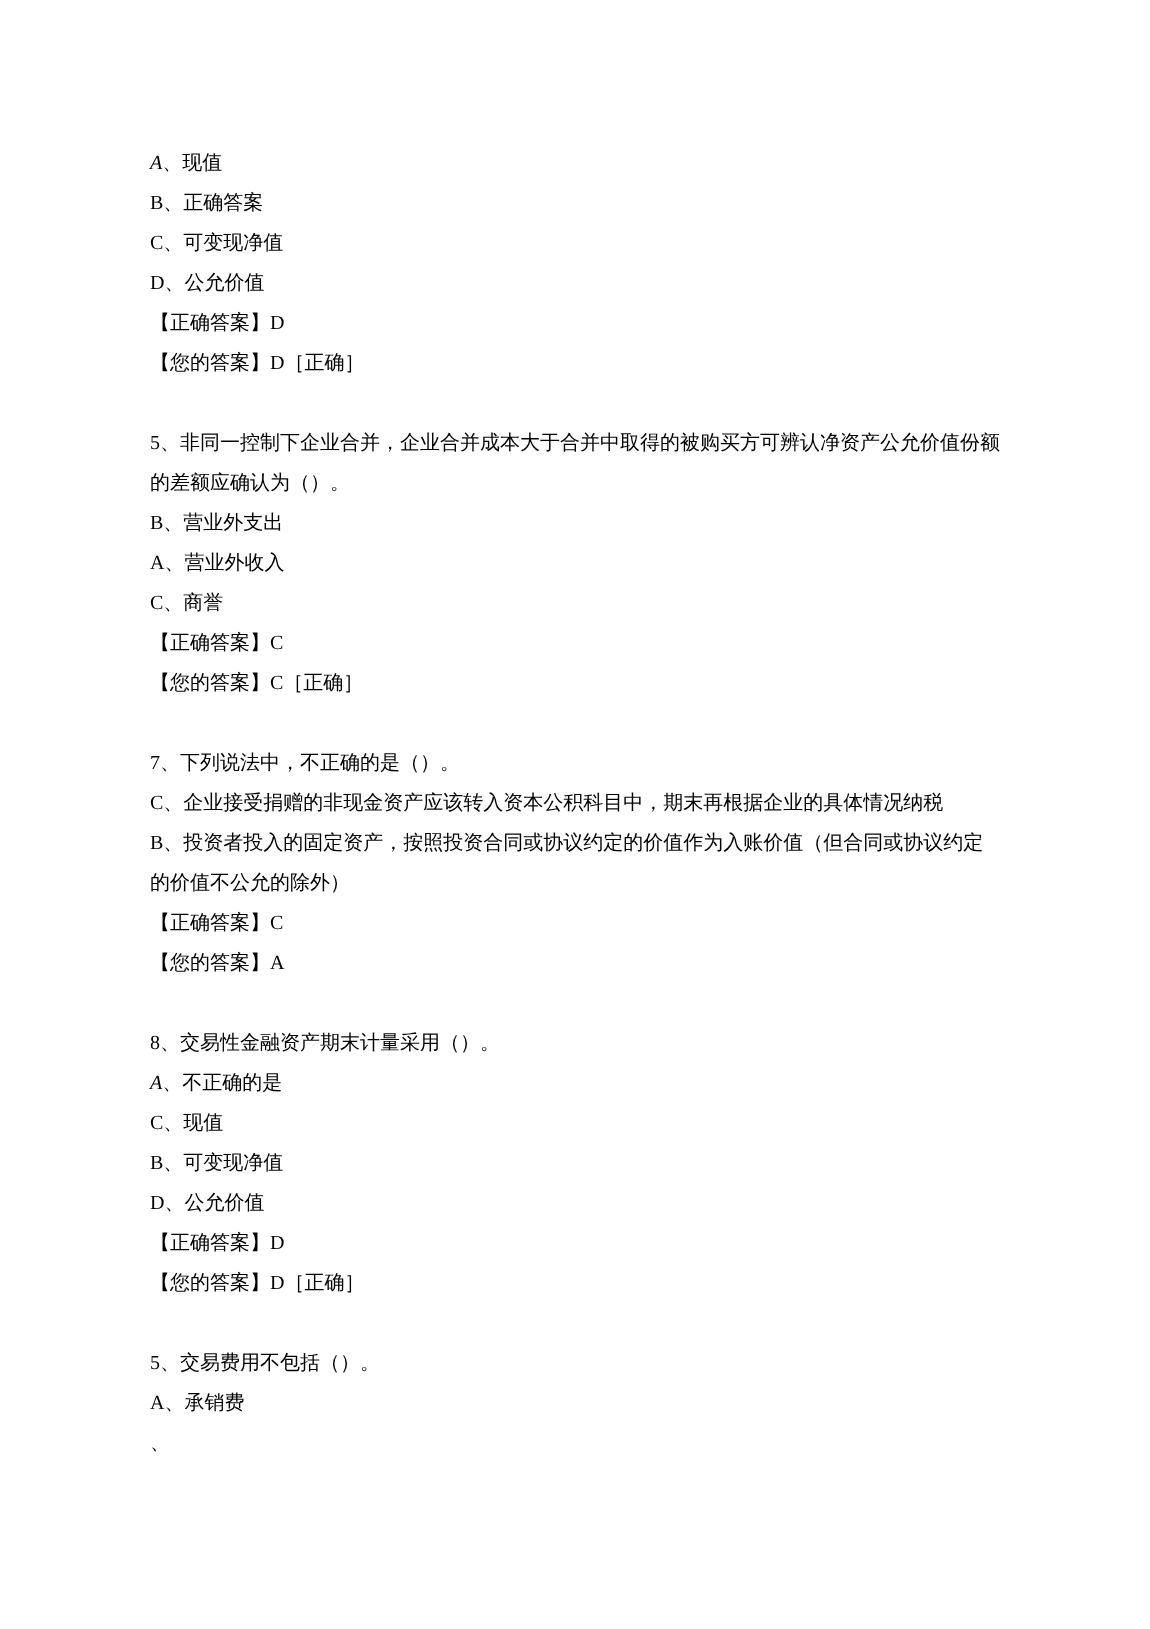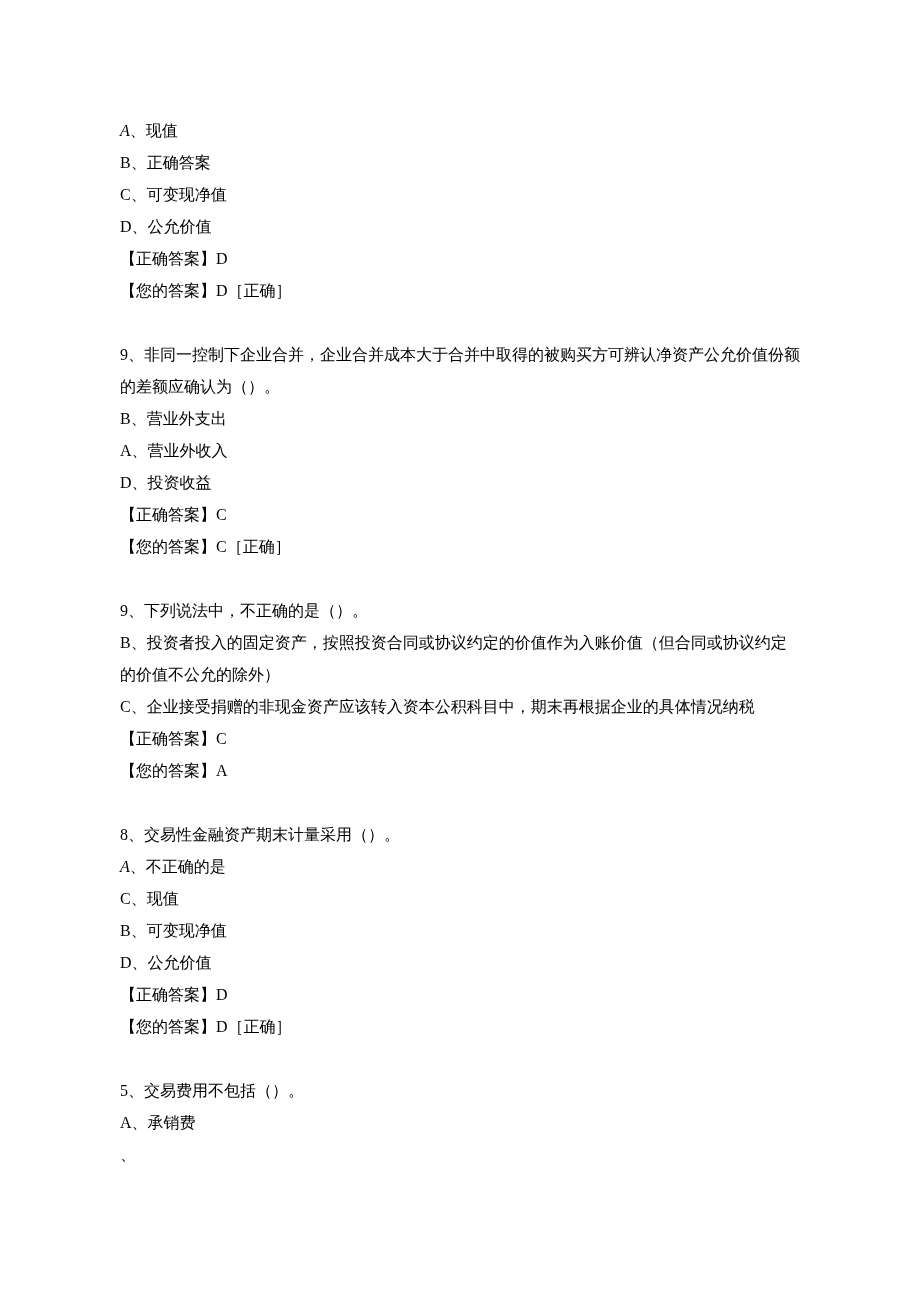--- a/index.html
+++ b/index.html
@@ -34,33 +34,33 @@
   <span class="line"><span class="italic-letter">A</span>、<span>现值</span></span>
   <span class="line"><span>B</span>、<span>正确答案</span></span>
   <span class="line"><span>C</span>、<span>可变现净值</span></span>
   <span class="line"><span>D</span>、<span>公允价值</span></span>
   <span class="line"><span>【正确答案】</span><span>D</span></span>
   <span class="line"><span>【您的答案】</span><span>D［正确］</span></span>
 
   <br>
 
   
-  <span class="line">9、非同一控制下企业合并，企业合并成本大于合并中取得的被购买方可辨认净资产公允价值份额的差额应确认为（）。</span>
+  <span class="line">5、非同一控制下企业合并，企业合并成本大于合并中取得的被购买方可辨认净资产公允价值份额的差额应确认为（）。</span>
   <span class="line"><span>B</span>、<span>营业外支出</span></span>
   <span class="line"><span>A</span>、<span>营业外收入</span></span>
-  <span class="line"><span>D</span>、<span>投资收益</span></span>
+  <span class="line"><span>C</span>、<span>商誉</span></span>
   <span class="line"><span>【正确答案】</span><span>C</span></span>
   <span class="line"><span>【您的答案】</span><span>C［正确］</span></span>
 
   <br>
 
   
-  <span class="line">9、下列说法中，不正确的是（）。</span>
+  <span class="line">7、下列说法中，不正确的是（）。</span>
+  <span class="line"><span>C</span>、<span>企业接受捐赠的非现金资产应该转入资本公积科目中，期末再根据企业的具体情况纳税</span></span>
   <span class="line"><span>B</span>、<span>投资者投入的固定资产，按照投资合同或协议约定的价值作为入账价值（但合同或协议约定的价值不公允的除外）</span></span>
-  <span class="line"><span>C</span>、<span>企业接受捐赠的非现金资产应该转入资本公积科目中，期末再根据企业的具体情况纳税</span></span>
   <span class="line"><span>【正确答案】</span><span>C</span></span>
   <span class="line"><span>【您的答案】</span><span>A</span></span>
 
   <br>
 
   
   <span class="line">8、交易性金融资产期末计量采用（）。</span>
   <span class="line"><span class="italic-letter">A</span>、<span>不正确的是</span></span>
   <span class="line"><span>C</span>、<span>现值</span></span>
   <span class="line"><span>B</span>、<span>可变现净值</span></span>

